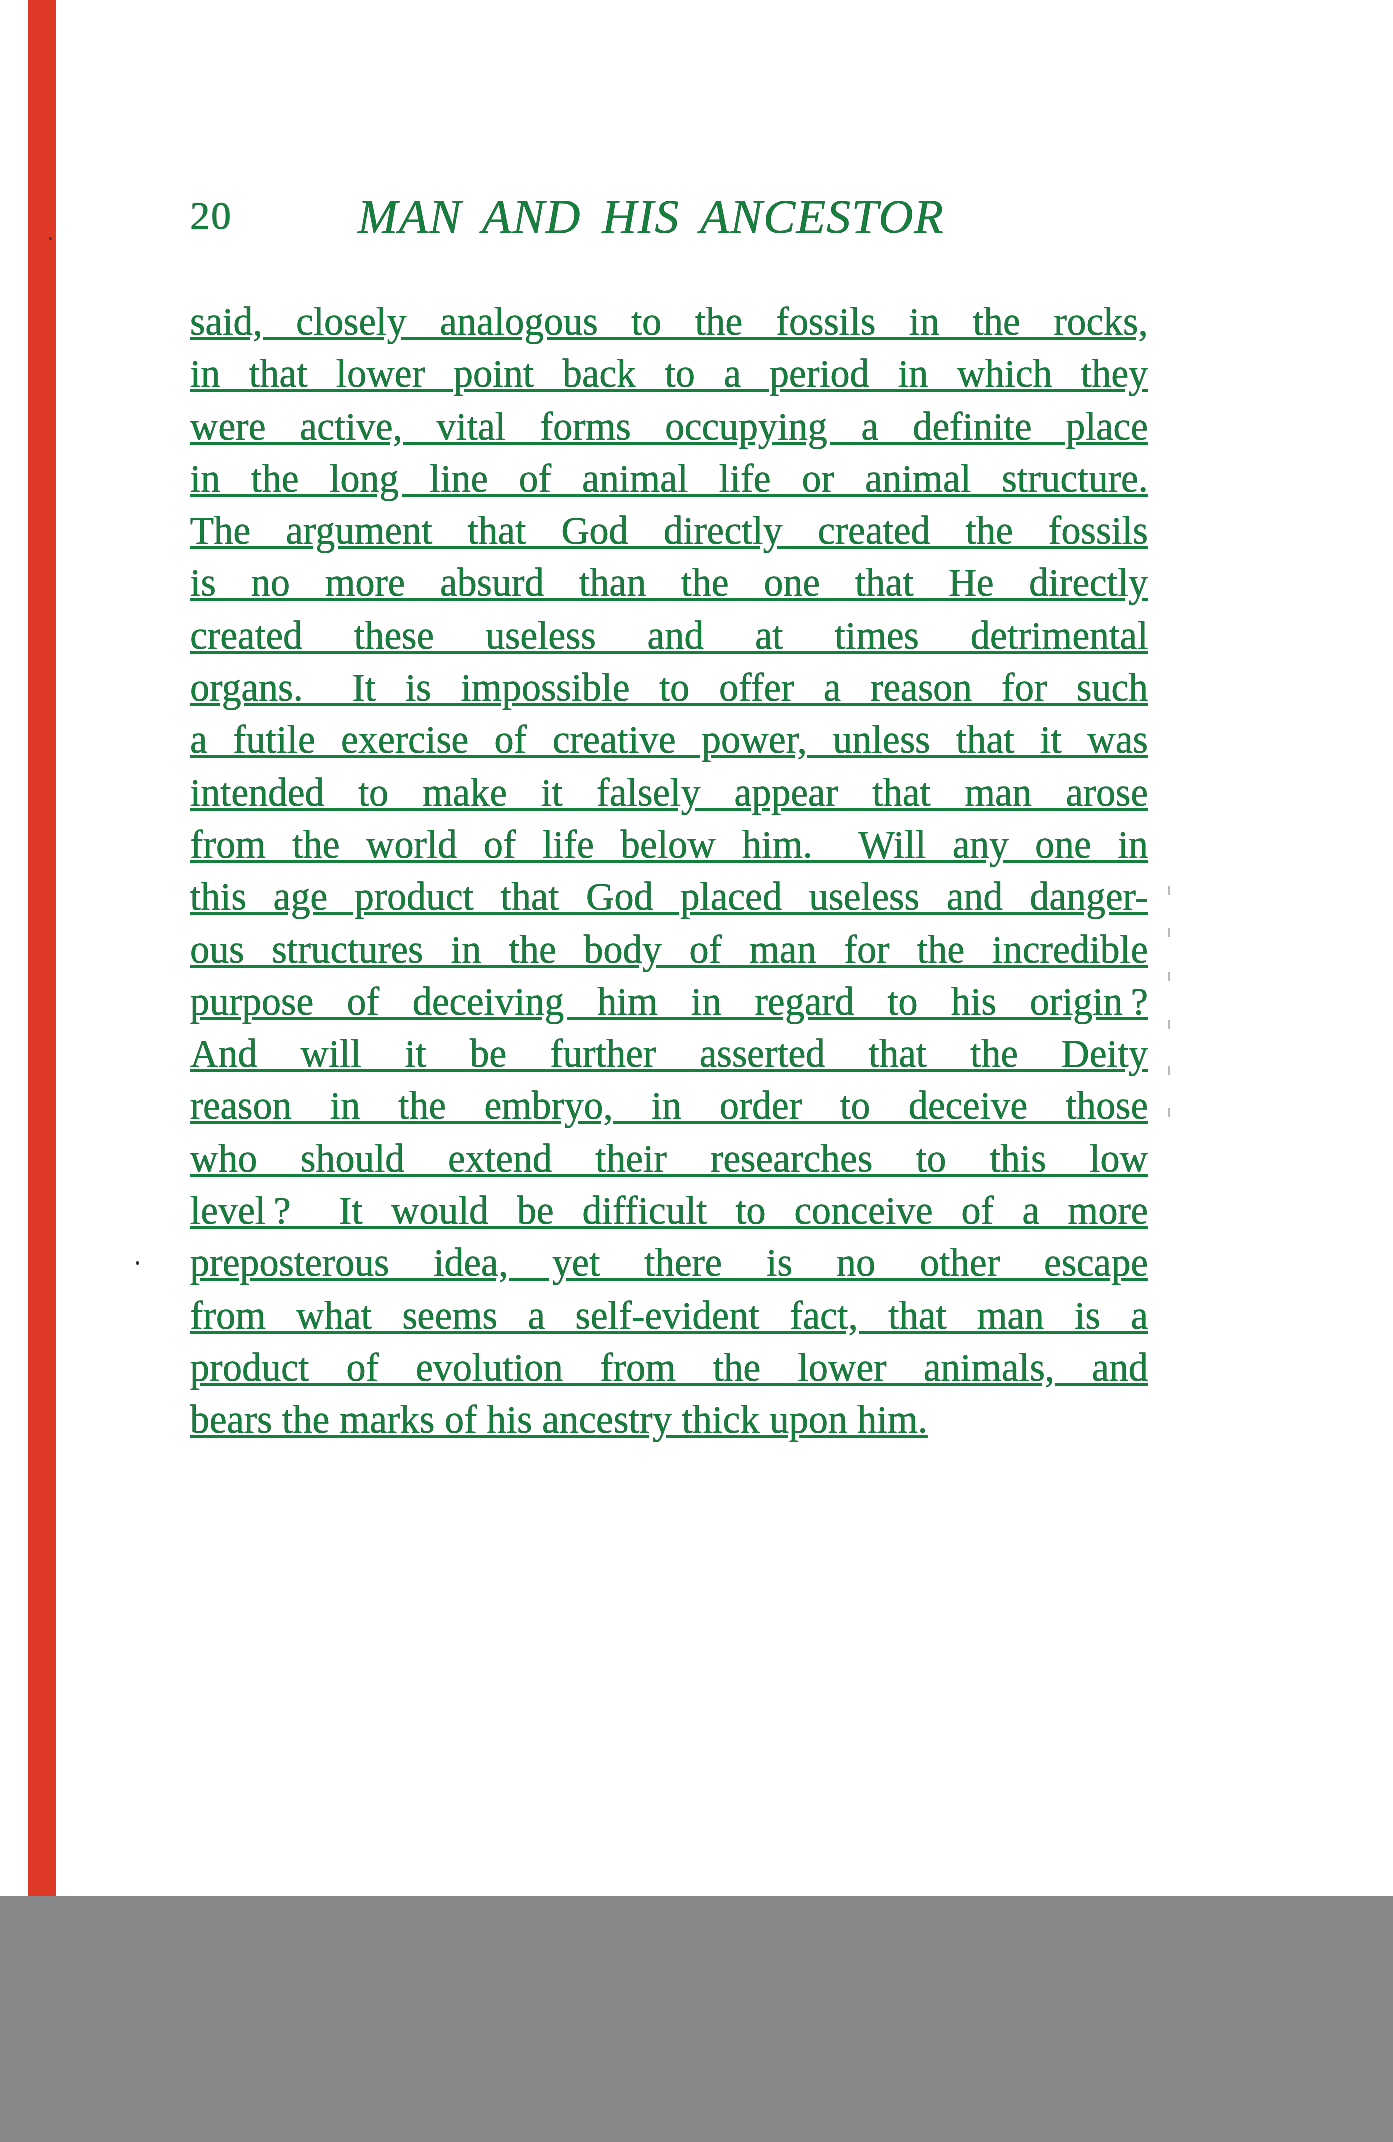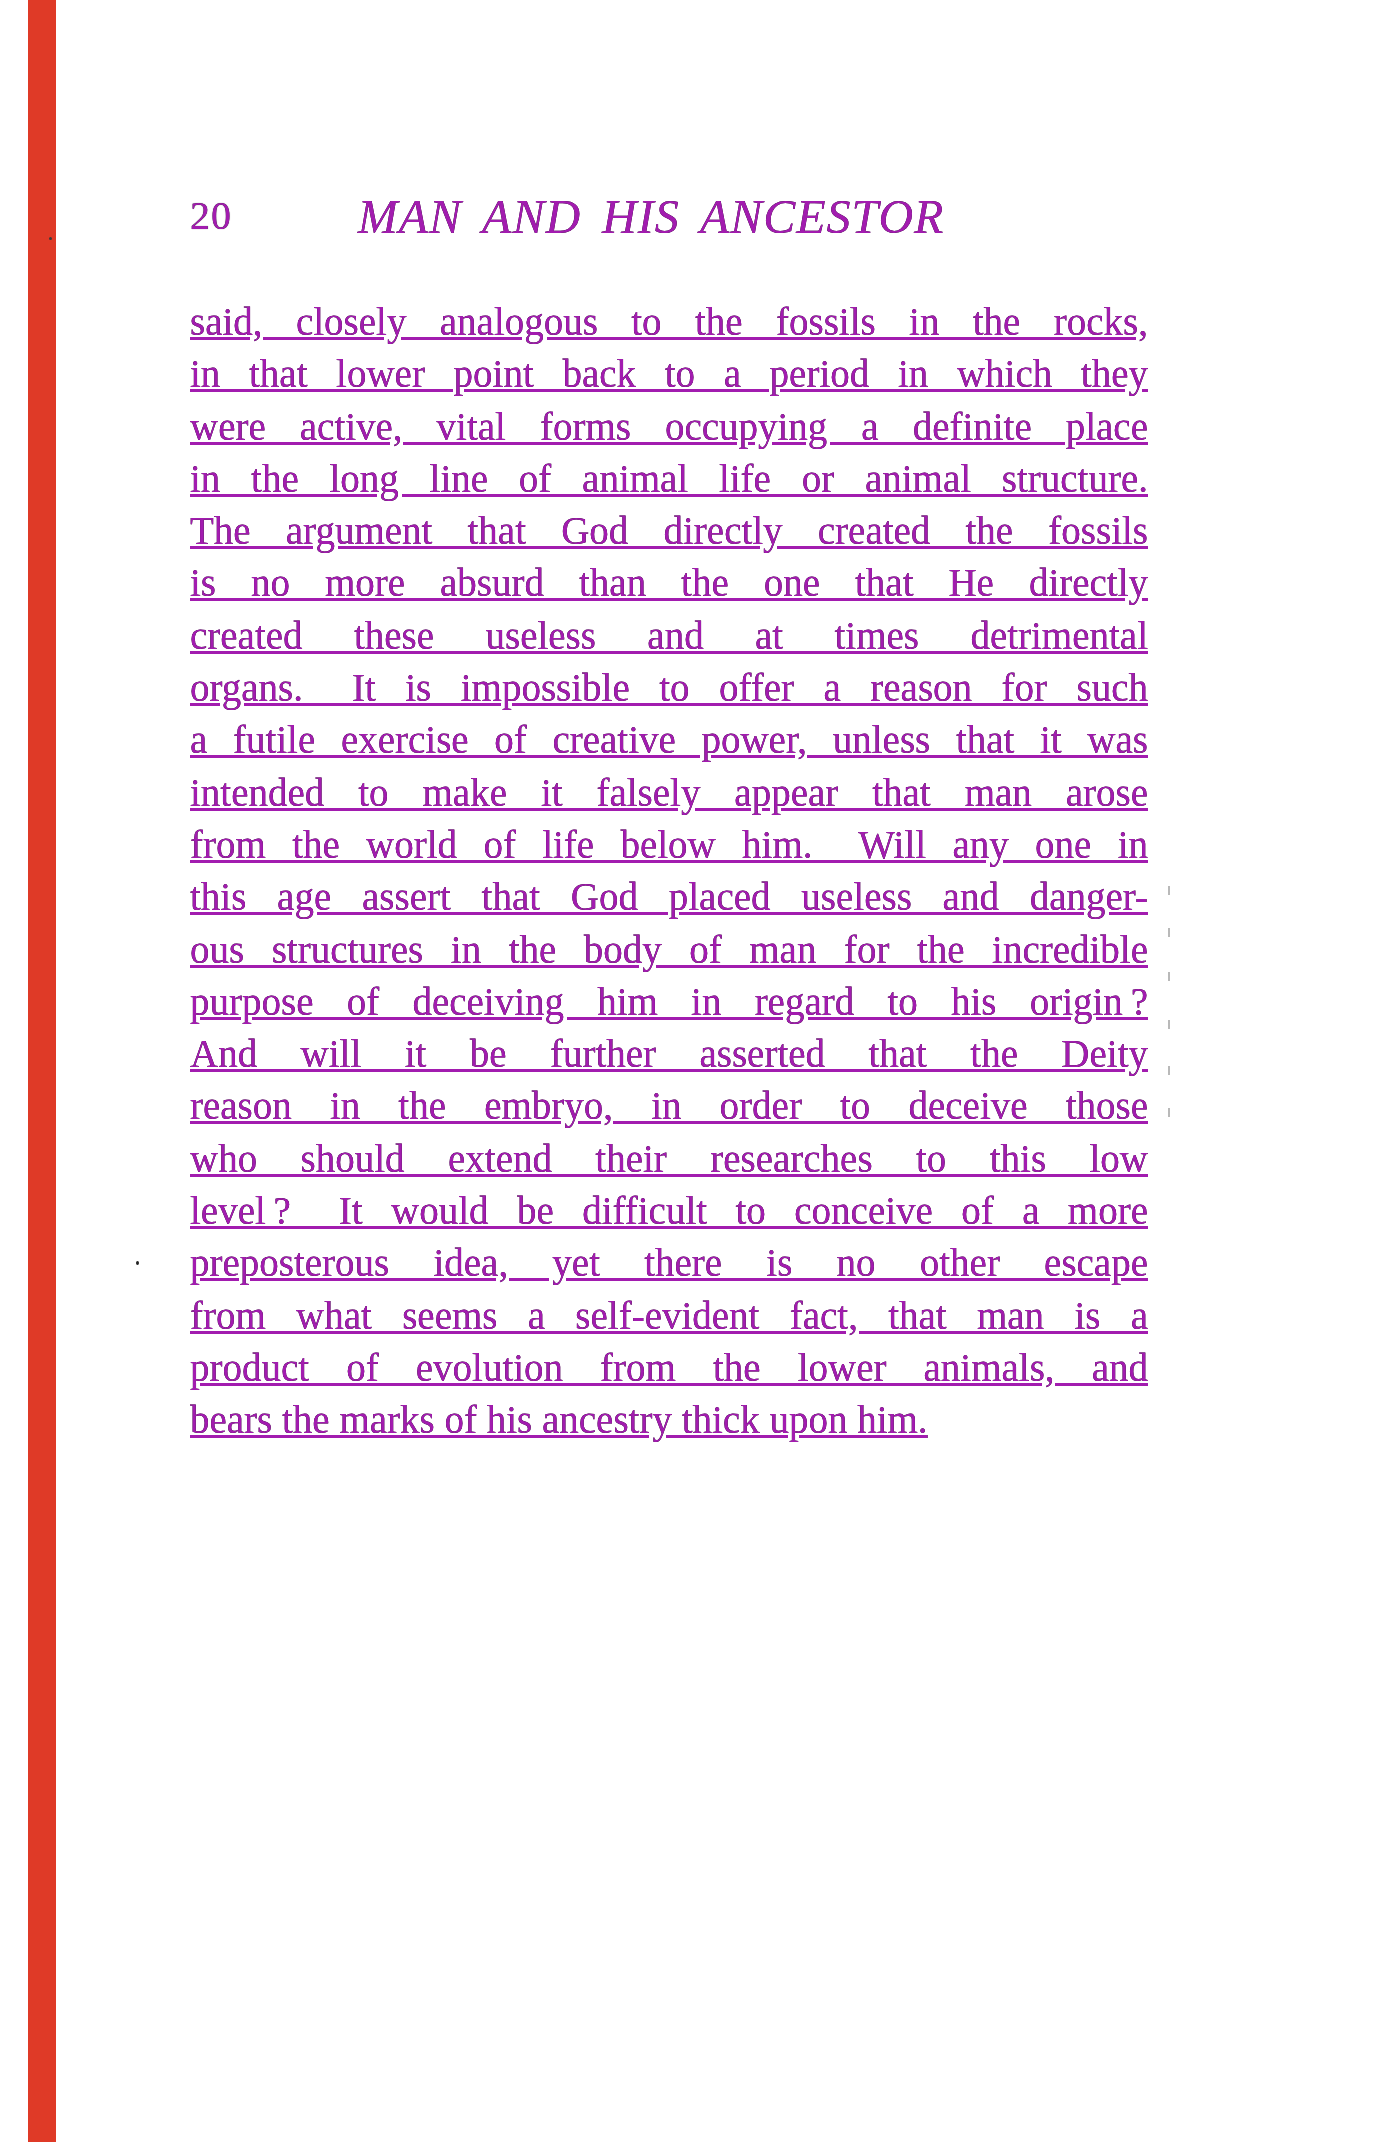--- a/index.html
+++ b/index.html
@@ -1,22 +1,22 @@
 <!DOCTYPE html>
 <html><head>
 <meta charset="utf-8">
 <style>
   html,body{margin:0;padding:0;background:#888;}
   #page-root{
     position:relative;
-    width:1393px;height:2142px;
+    width:1393px;height:1896px;
     background:#ffffff;
     overflow:hidden;
     font-family:"Liberation Serif","DejaVu Serif",serif;
-    color:#a21caf;
+    color:#15803d;
   }
   
   #red-strip{
     position:absolute;
     left:28px;top:0;
     width:28px;height:2142px;
   }
   
   #page-number{
     position:absolute;
@@ -82,21 +82,21 @@
     <div class="bl">in that lower point back to a period in which they</div>
     <div class="bl">were active, vital forms occupying a definite place</div>
     <div class="bl">in the long line of animal life or animal structure.</div>
     <div class="bl">The argument that God directly created the fossils</div>
     <div class="bl">is no more absurd than the one that He directly</div>
     <div class="bl">created these useless and at times detrimental</div>
     <div class="bl">organs.  It is impossible to offer a reason for such</div>
     <div class="bl">a futile exercise of creative power, unless that it was</div>
     <div class="bl">intended to make it falsely appear that man arose</div>
     <div class="bl">from the world of life below him.  Will any one in</div>
-    <div class="bl">this age assert that God placed useless and danger-</div>
+    <div class="bl">this age product that God placed useless and danger-</div>
     <div class="bl">ous structures in the body of man for the incredible</div>
     <div class="bl">purpose of deceiving him in regard to his origin ?</div>
     <div class="bl">And will it be further asserted that the Deity</div>
     <div class="bl">reason in the embryo, in order to deceive those</div>
     <div class="bl">who should extend their researches to this low</div>
     <div class="bl">level ?  It would be difficult to conceive of a more</div>
     <div class="bl">preposterous idea, yet there is no other escape</div>
     <div class="bl">from what seems a self-evident fact, that man is a</div>
     <div class="bl">product of evolution from the lower animals, and</div>
     <div class="bl last">bears the marks of his ancestry thick upon him.</div>

